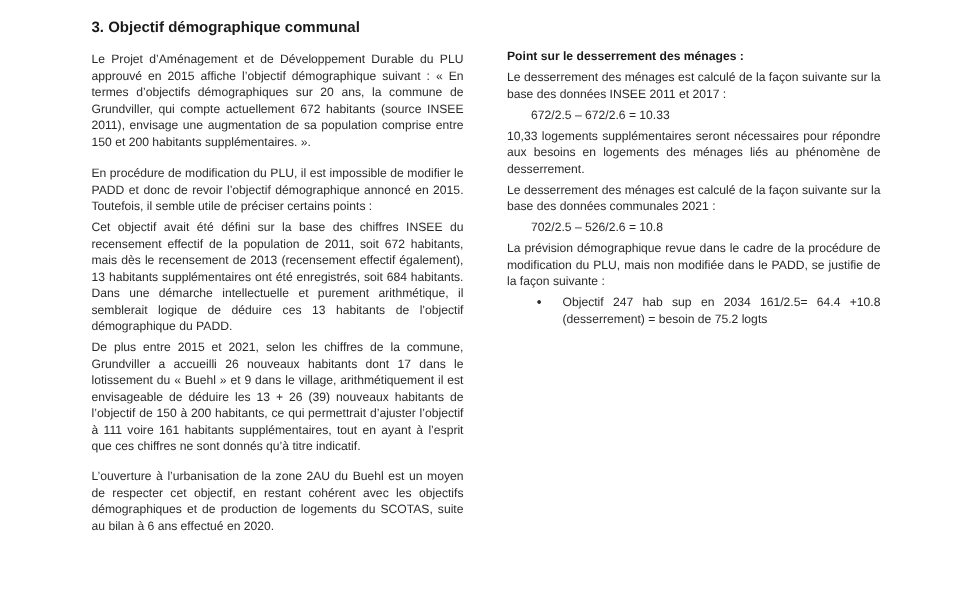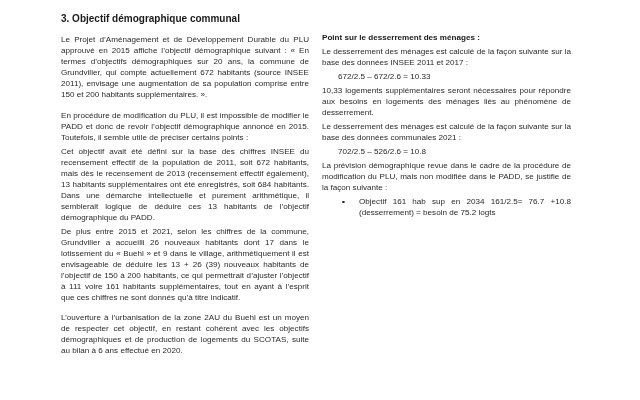--- a/index.html
+++ b/index.html
@@ -1,20 +1,20 @@
 <!DOCTYPE html>
 <html><head>
 <meta charset="utf-8">
 <style>
   html, body { margin:0; padding:0; }
   body { width:640px; height:400px; background:#ffffff; overflow:hidden; position:relative;
          font-family:"Liberation Sans", sans-serif; color:#2a2a2a; }
   .col { position:absolute; font-size:8.1px; line-height:11px; text-align:justify; }
   .left { left:61px; top:12px; width:248px; }
-  .right { left:322px; top:32px; width:249px; }
+  .right { left:338px; top:32px; width:249px; }
   .title { font-weight:bold; font-size:10px; color:#1a1a1a; margin:0 0 9px 0; line-height:13px; text-align:left; }
   p { margin:0 0 3px 0; }
   .gap { margin-top:9px; }
   .sub { font-weight:bold; color:#1a1a1a; margin:0 0 3px 0; text-align:left; }
   .formula { padding-left:16px; margin:0 0 3px 0; text-align:left; }
   .sec2 { margin-top:10px; }
   ul { margin:0; padding:0; list-style:none; }
   li { position:relative; padding-left:37px; margin:0 0 3px 0; }
   li .bullet { position:absolute; left:20px; top:0; }
 </style>
@@ -38,16 +38,16 @@
   <p>Le desserrement des ménages est calculé de la façon suivante sur la base des données communales 2021 :</p>
   <div class="formula">702/2.5 – 526/2.6 = 10.8</div>
 
   <p>La prévision démographique revue dans le cadre de la procédure de modification du PLU, mais non modifiée dans le PADD, se justifie de la façon suivante :</p>
   <ul>
     <li>
       <span class="bullet">•</span>
     </li>
     <li>
       <span class="bullet">•</span>
-      <span>Objectif 161 hab sup en 2034 161/2.5= 76.7 +10.8 (desserrement) = besoin de 75.2 logts</span>
+      <span>Objectif 247 hab sup en 2034 161/2.5= 64.4 +10.8 (desserrement) = besoin de 75.2 logts</span>
     </li>
   </ul>
 </div>
 
 </body></html>

